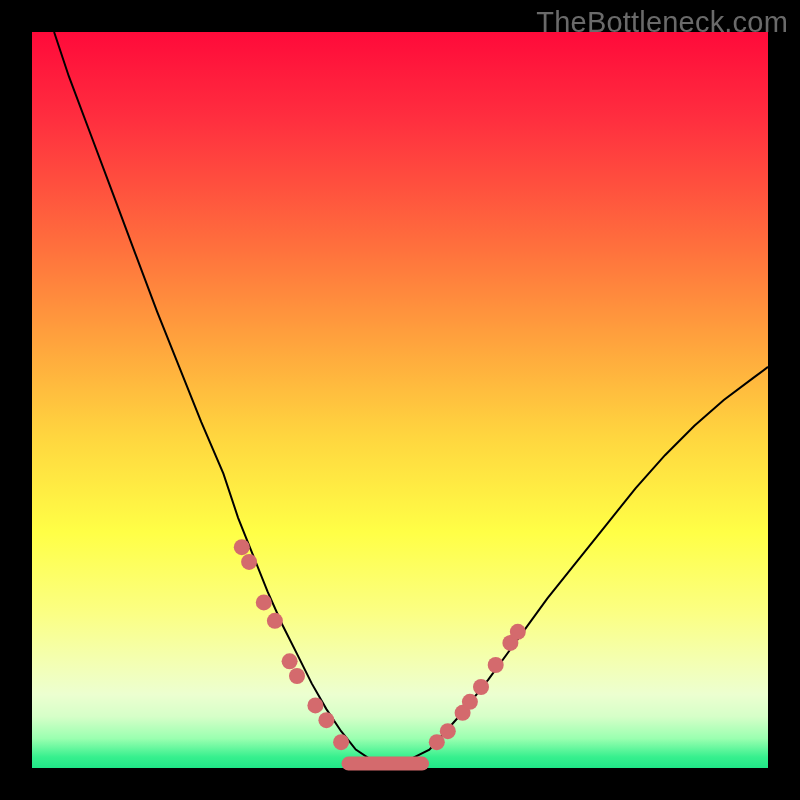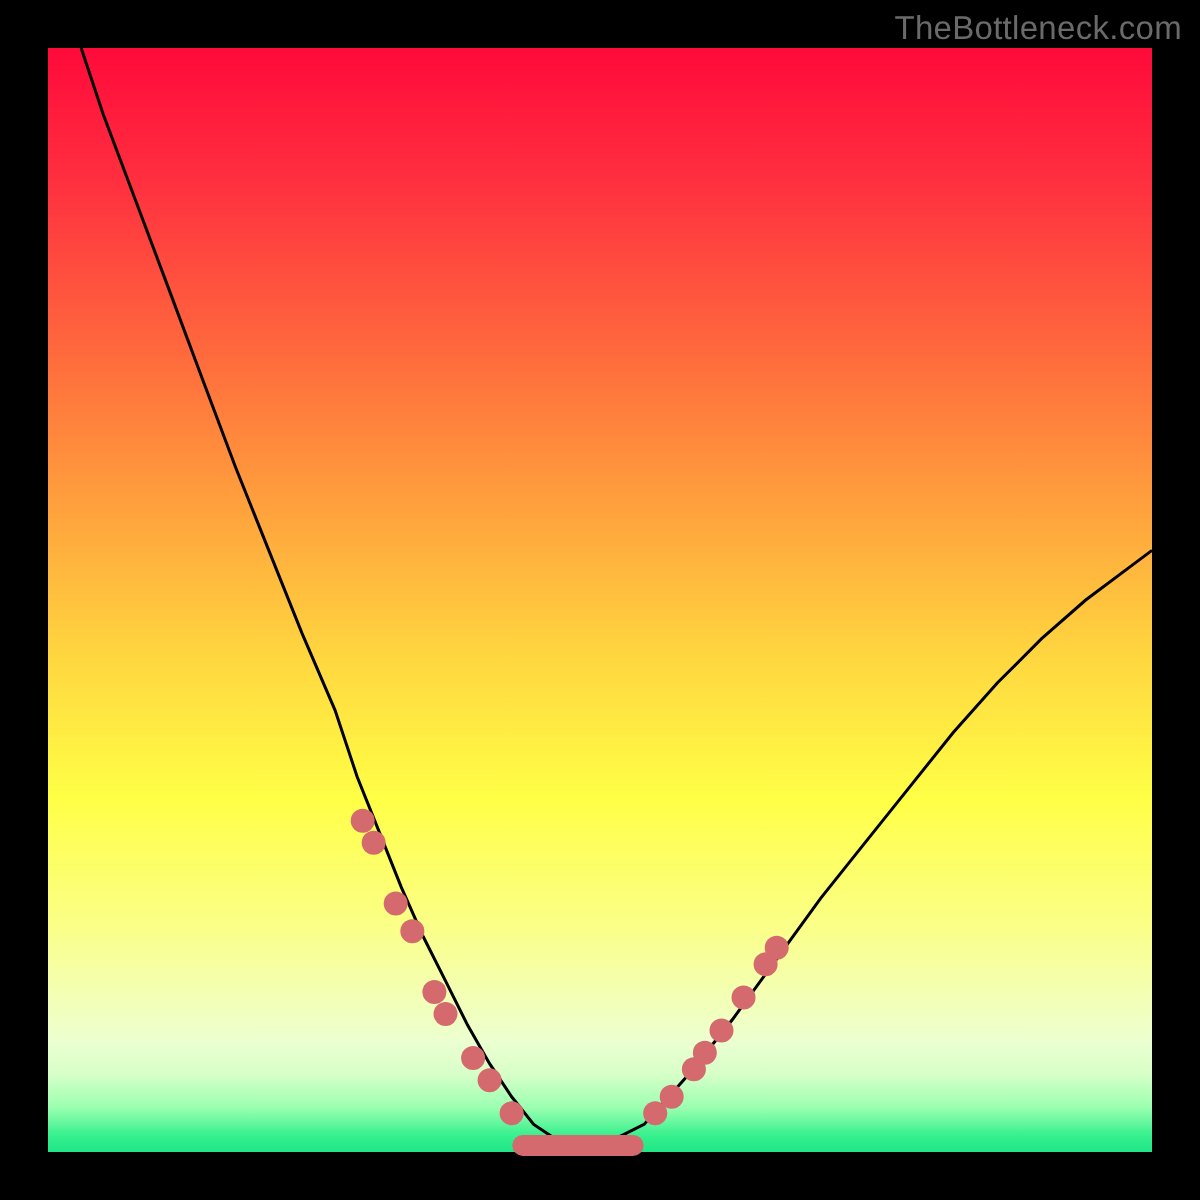--- a/index.html
+++ b/index.html
@@ -31,21 +31,21 @@
       #9affb0 96%,
       #37f08e 98.5%,
       #20e687 100%
     );
   }
   .watermark {
     position: absolute;
     top: 6px;
     right: 12px;
     color: #6a6a6a;
-    font-size: 22px;
+    font-size: 29px;
     font-weight: 500;
     letter-spacing: 0.2px;
     user-select: none;
   }
   svg.plot {
     position: absolute;
     left: 0;
     top: 0;
     width: 736px;
     height: 736px;

